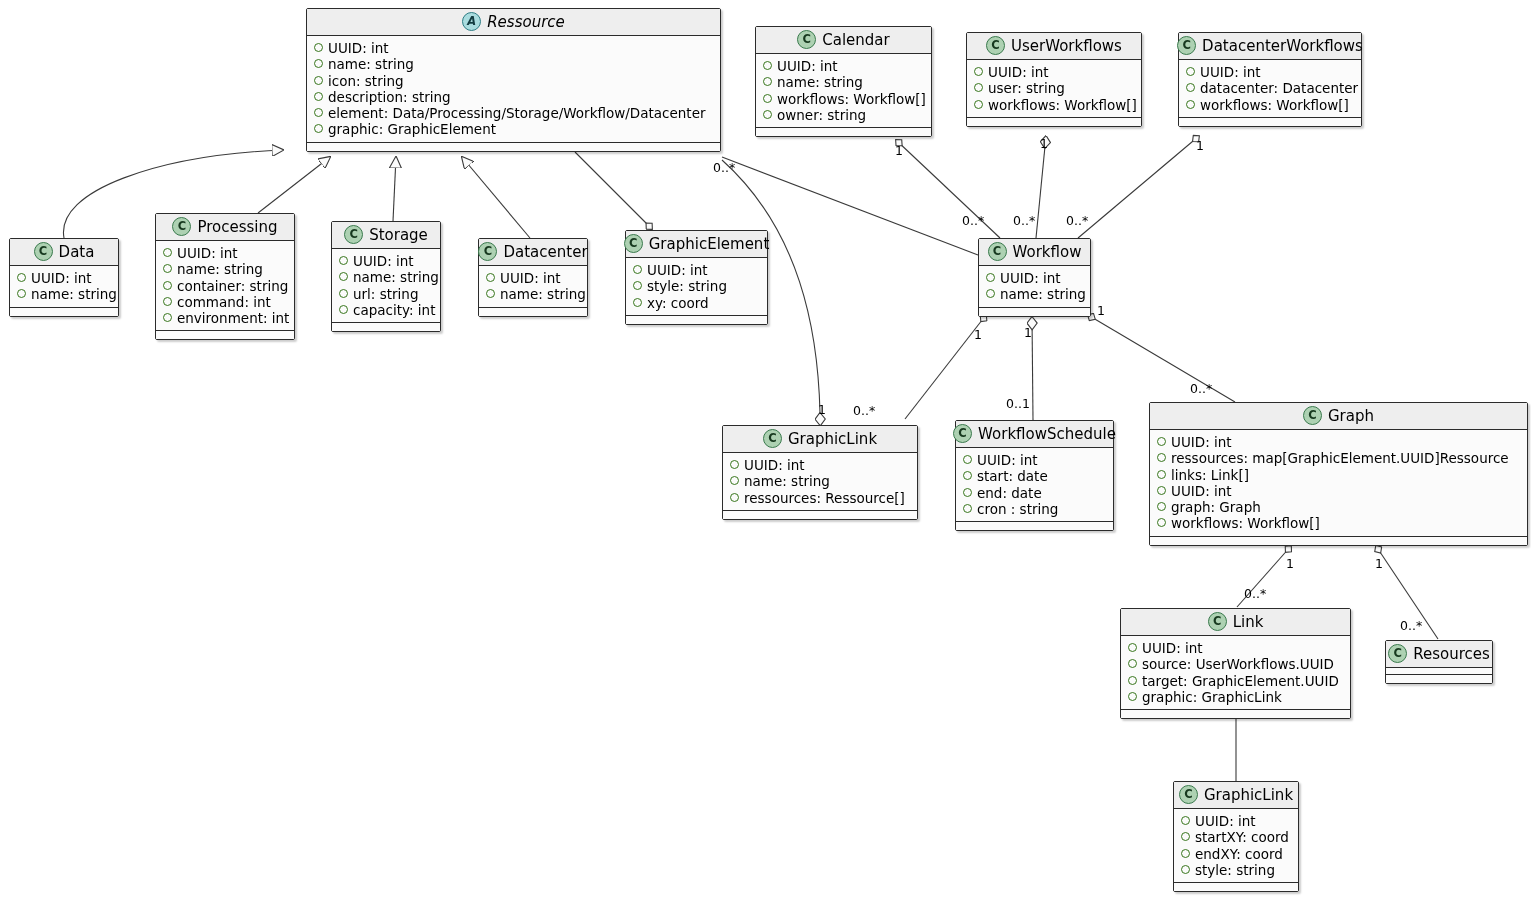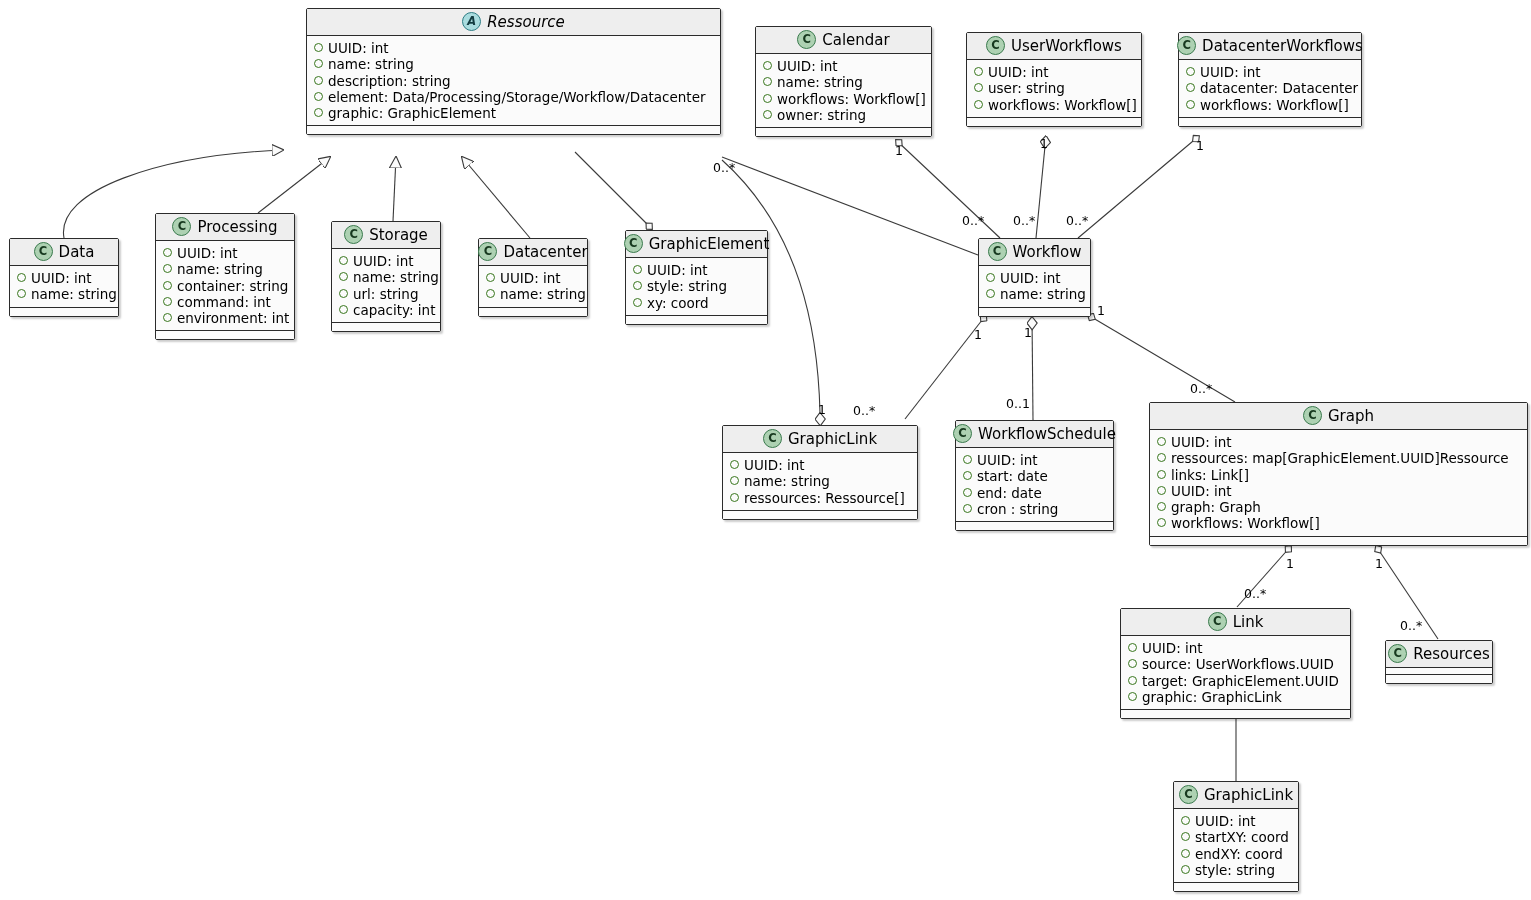--- a/index.html
+++ b/index.html
@@ -169,20 +169,24 @@
           <span class="cls-title italic">Ressource</span>
         </div>
         <div class="uml-attrs">
           <div class="attr">
             <span class="vis"></span>
             <span>UUID: int</span>
           </div>
           <div class="attr">
             <span class="vis"></span>
             <span>name: string</span>
+          </div>
+          <div class="attr">
+            <span class="vis"></span>
+            <span>icon: string</span>
           </div>
           <div class="attr">
             <span class="vis"></span>
             <span>description: string</span>
           </div>
           <div class="attr">
             <span class="vis"></span>
             <span>element: Data/Processing/Storage/Workflow/Datacenter</span>
           </div>
           <div class="attr">

